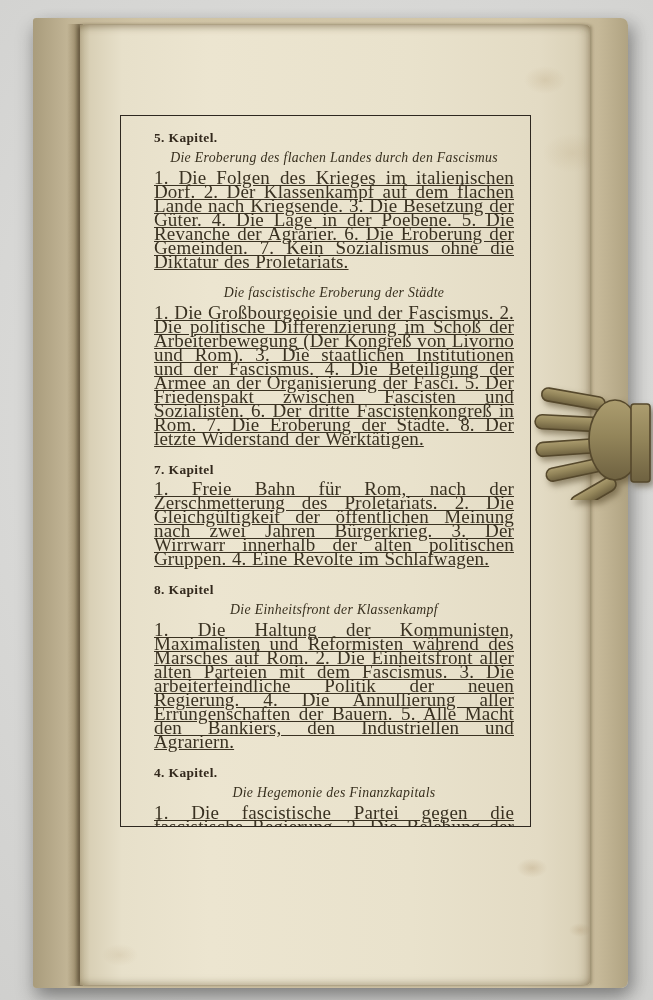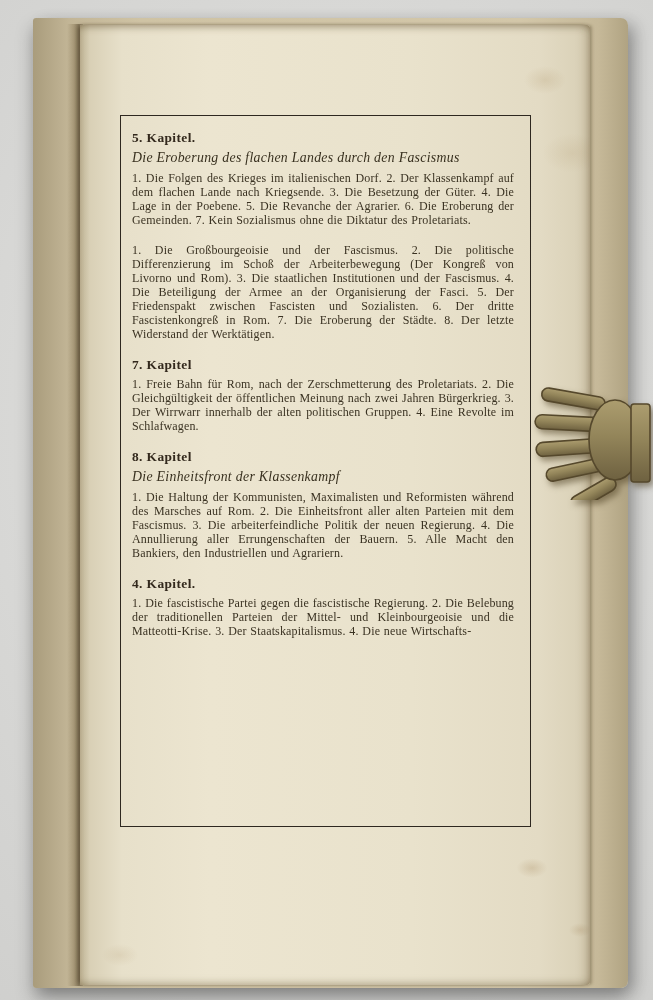--- a/index.html
+++ b/index.html
@@ -31,34 +31,34 @@
     box-shadow:
       inset 0 7px 9px -6px rgba(95,75,40,.55),
       inset 0 -7px 9px -6px rgba(95,75,40,.4),
       inset -9px 0 12px -8px rgba(95,75,40,.5),
       -3px 0 4px -1px rgba(50,35,15,.45),
       2px 0 3px rgba(60,45,20,.3);
   }
   .frame{
     position:absolute;left:40px;top:90px;width:411px;height:712px;
     border:1.6px solid #2e2820;box-sizing:border-box;
-    padding:14px 16px 0 11px;overflow:hidden;
+    padding:14px 16px 0 33px;overflow:hidden;
   }
   .chapter{margin:0 0 16px 0;}
   .ch-head{
     font-weight:bold;font-size:13.4px;line-height:15px;
     letter-spacing:.4px;color:#33291d;margin:0 0 5px 0;
   }
   .ch-title{
     font-style:italic;font-size:13.8px;line-height:15px;
-    letter-spacing:.3px;color:#38301f;margin:0 0 6px 0;
+    letter-spacing:.3px;color:#38301f;margin:0 0 6px 0;text-align:center;
   }
   .ch-body{
-    font-size:12px;line-height:14px;text-align:justify;
-    letter-spacing:.15px;word-spacing:.6px;color:#3a3222;margin:0;
+    font-size:19px;line-height:14px;text-align:justify;
+    letter-spacing:.15px;word-spacing:.6px;color:#3a3222;margin:0;text-decoration:underline;
   }
   .clasp{
     position:absolute;left:498px;top:368px;width:120px;height:114px;
     filter:drop-shadow(3px 4px 3px rgba(70,55,25,.5));
   }
 </style>
 </head>
 <body>
 
 <div class="book">
@@ -67,36 +67,38 @@
   <div class="page">
     <div class="frame">
 
       <div class="chapter">
         <p class="ch-head">5. Kapitel.</p>
         <p class="ch-title">Die Eroberung des flachen Landes durch den Fascismus</p>
         <p class="ch-body">1. Die Folgen des Krieges im italienischen Dorf. 2. Der Klassenkampf auf dem flachen Lande nach Kriegsende. 3. Die Besetzung der Güter. 4. Die Lage in der Poebene. 5. Die Revanche der Agrarier. 6. Die Eroberung der Gemeinden. 7. Kein Sozialismus ohne die Diktatur des Proletariats.</p>
       </div>
 
       <div class="chapter">
+        <p class="ch-title">Die fascistische Eroberung der Städte</p>
         <p class="ch-body">1. Die Großbourgeoisie und der Fascismus. 2. Die politische Differenzierung im Schoß der Arbeiterbewegung (Der Kongreß von Livorno und Rom). 3. Die staatlichen Institutionen und der Fascismus. 4. Die Beteiligung der Armee an der Organisierung der Fasci. 5. Der Friedenspakt zwischen Fascisten und Sozialisten. 6. Der dritte Fascistenkongreß in Rom. 7. Die Eroberung der Städte. 8. Der letzte Widerstand der Werktätigen.</p>
       </div>
 
       <div class="chapter">
         <p class="ch-head">7. Kapitel</p>
         <p class="ch-body">1. Freie Bahn für Rom, nach der Zerschmetterung des Proletariats. 2. Die Gleichgültigkeit der öffentlichen Meinung nach zwei Jahren Bürgerkrieg. 3. Der Wirrwarr innerhalb der alten politischen Gruppen. 4. Eine Revolte im Schlafwagen.</p>
       </div>
 
       <div class="chapter">
         <p class="ch-head">8. Kapitel</p>
         <p class="ch-title">Die Einheitsfront der Klassenkampf</p>
         <p class="ch-body">1. Die Haltung der Kommunisten, Maximalisten und Reformisten während des Marsches auf Rom. 2. Die Einheitsfront aller alten Parteien mit dem Fascismus. 3. Die arbeiterfeindliche Politik der neuen Regierung. 4. Die Annullierung aller Errungenschaften der Bauern. 5. Alle Macht den Bankiers, den Industriellen und Agrariern.</p>
       </div>
 
       <div class="chapter">
         <p class="ch-head">4. Kapitel.</p>
+        <p class="ch-title">Die Hegemonie des Finanzkapitals</p>
         <p class="ch-body">1. Die fascistische Partei gegen die fascistische Regierung. 2. Die Belebung der traditionellen Parteien der Mittel- und Kleinbourgeoisie und die Matteotti-Krise. 3. Der Staatskapitalismus. 4. Die neue Wirtschafts-</p>
       </div>
 
     </div>
   </div>
 
   <div class="clasp">
     <svg viewBox="0 0 120 114" width="120" height="114" xmlns="http://www.w3.org/2000/svg" aria-hidden="true">
       <defs>
         <linearGradient id="brassV" x1="0" y1="0" x2="0" y2="1">

